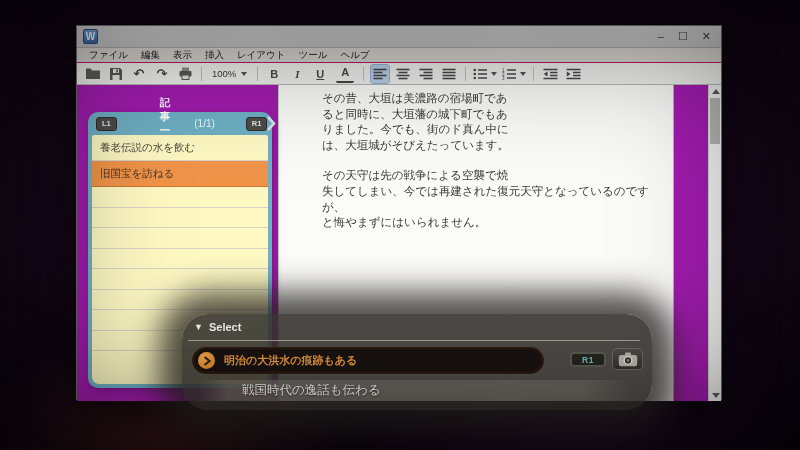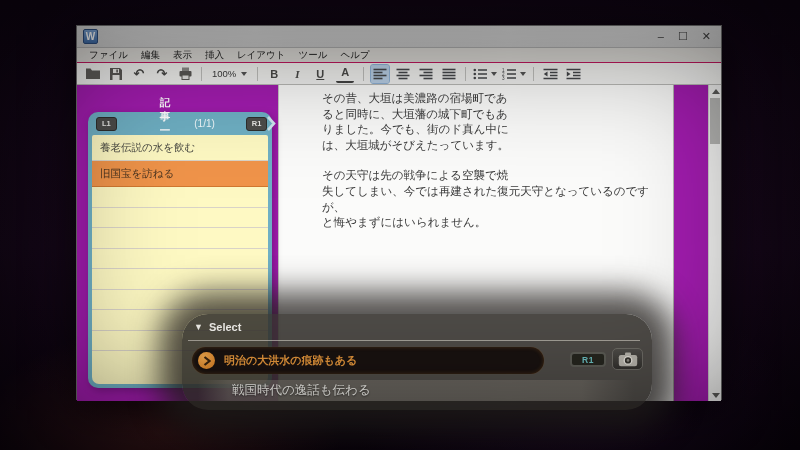--- a/index.html
+++ b/index.html
@@ -100,21 +100,21 @@
     background:#26261f; border:2px solid #5c5c55; border-radius:4px;
     color:#6cc0c2; font-size:8.5px; font-weight:bold; display:flex; align-items:center;
     justify-content:center; letter-spacing:0.5px; }
   .cam-btn { position:absolute; left:430px; top:34px; width:31px; height:22px;
     background:linear-gradient(#504e4a,#33312e); border:1px solid #6e6c66; border-radius:5px;
     display:flex; align-items:center; justify-content:center; }
   .sel-next { position:absolute; left:16px; top:66px; width:436px; height:21px;
     background:linear-gradient(90deg, rgba(125,120,112,0) 0%, rgba(125,120,112,0.55) 7%,
       rgba(125,120,112,0.55) 88%, rgba(125,120,112,0) 100%);
     display:flex; align-items:center; }
-  .sel-next-text { color:#f4f3ee; font-size:12.5px; margin-left:34px; white-space:nowrap;
+  .sel-next-text { color:#f4f3ee; font-size:12.5px; margin-left:44px; white-space:nowrap;
     text-shadow:0 1px 2px rgba(0,0,0,0.6); }
 </style>
 </head>
 <body>
 
 <div class="window">
 
   <div class="titlebar">
     <div class="app-icon">W</div>
     <div class="win-controls">

